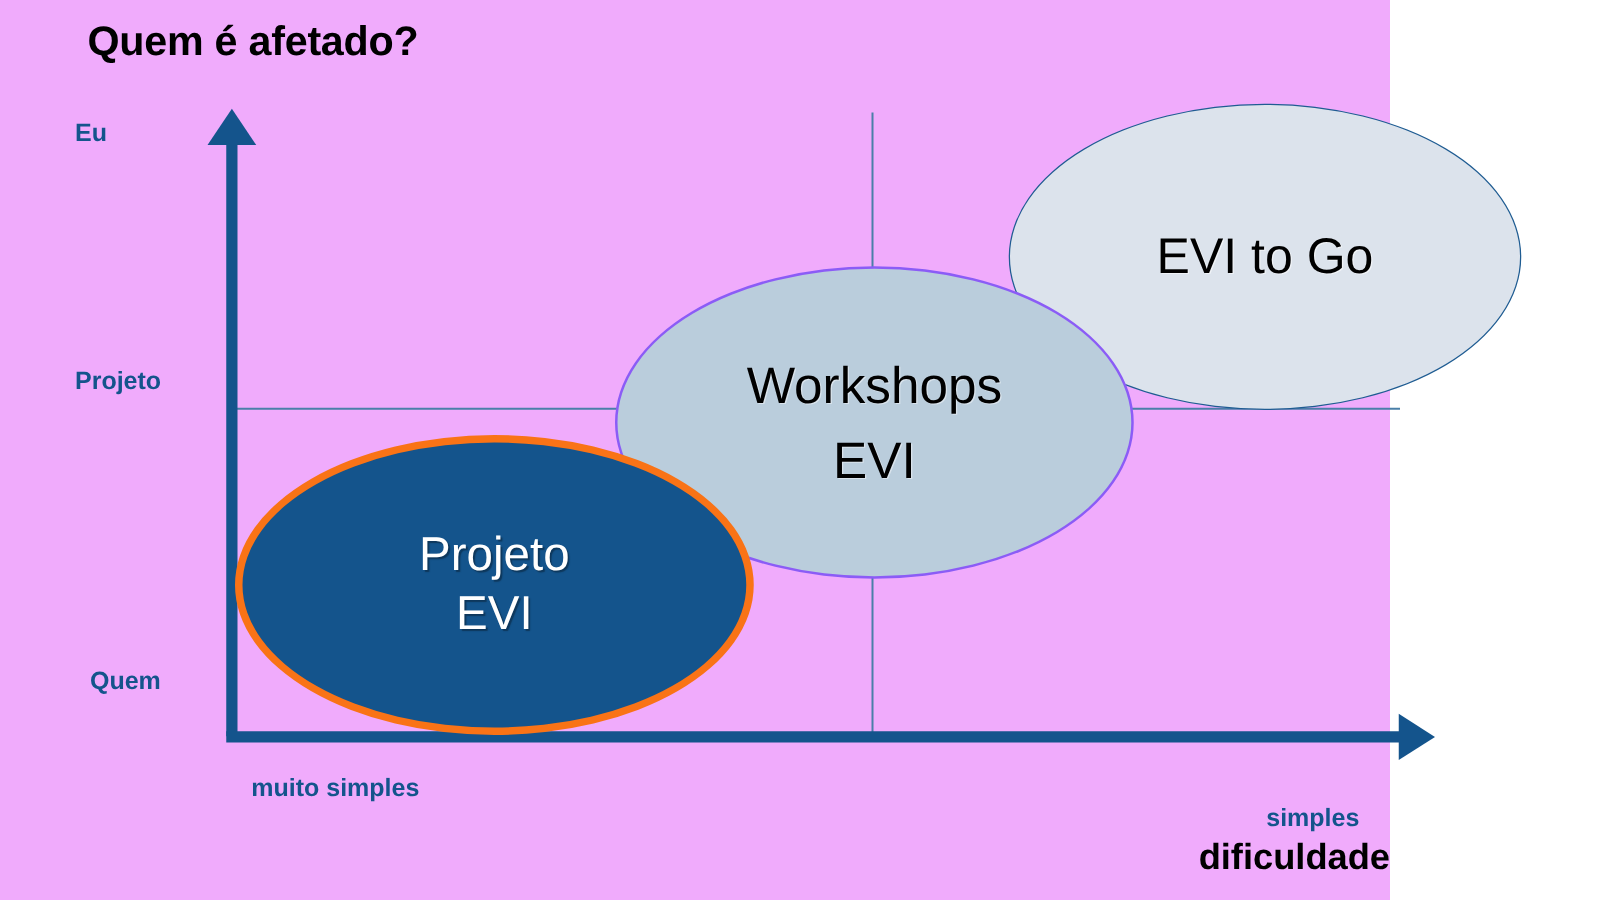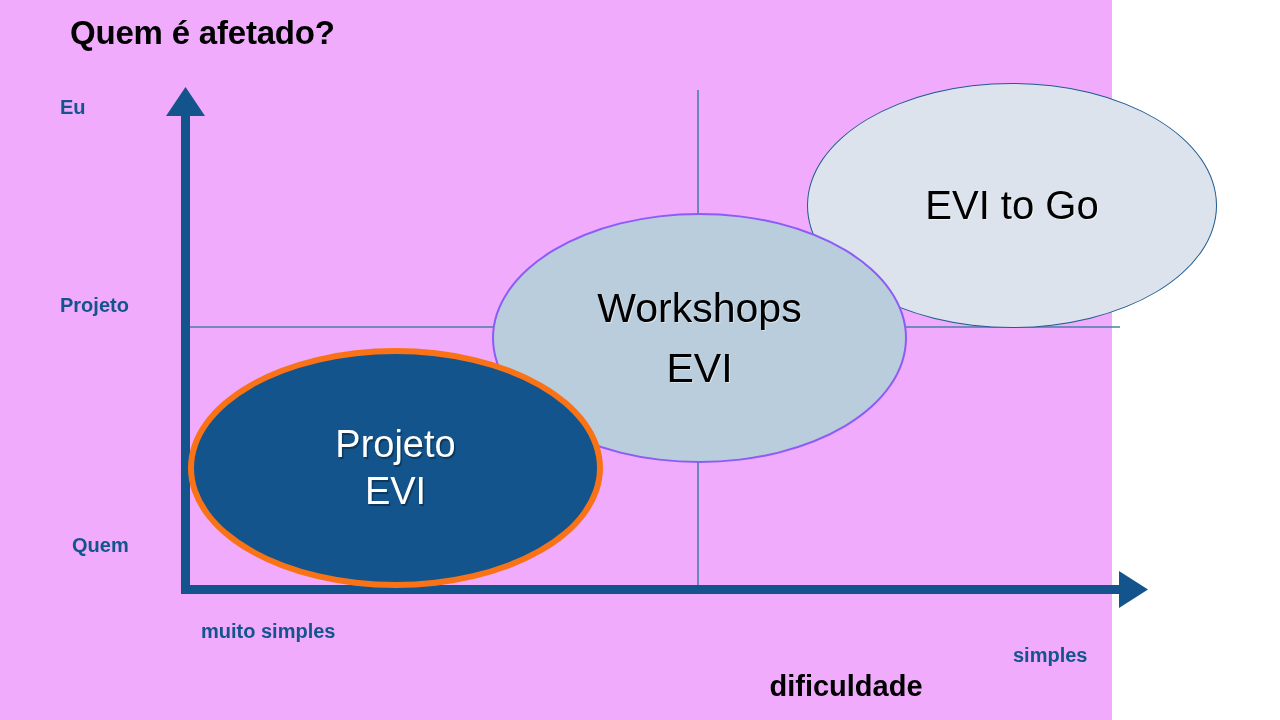--- a/index.html
+++ b/index.html
@@ -38,21 +38,21 @@
   }
   .ylab-eu{left:60px;top:96px;}
   .ylab-equipa{left:60px;top:294px;}
   .ylab-todos{left:72px;top:534px;}
   .xlab-left{left:201px;top:620px;}
   .xlab-right{left:1013px;top:644px;}
   .axis-title{
     position:absolute;
     left:0;right:0;
     top:670px;
-    text-align:center;
+    text-align:right;
     font-size:29px;
     font-weight:bold;
     color:#000000;
     
     padding-left:580px;
   }
   
   .bubble{
     position:absolute;
     border-radius:50%;

